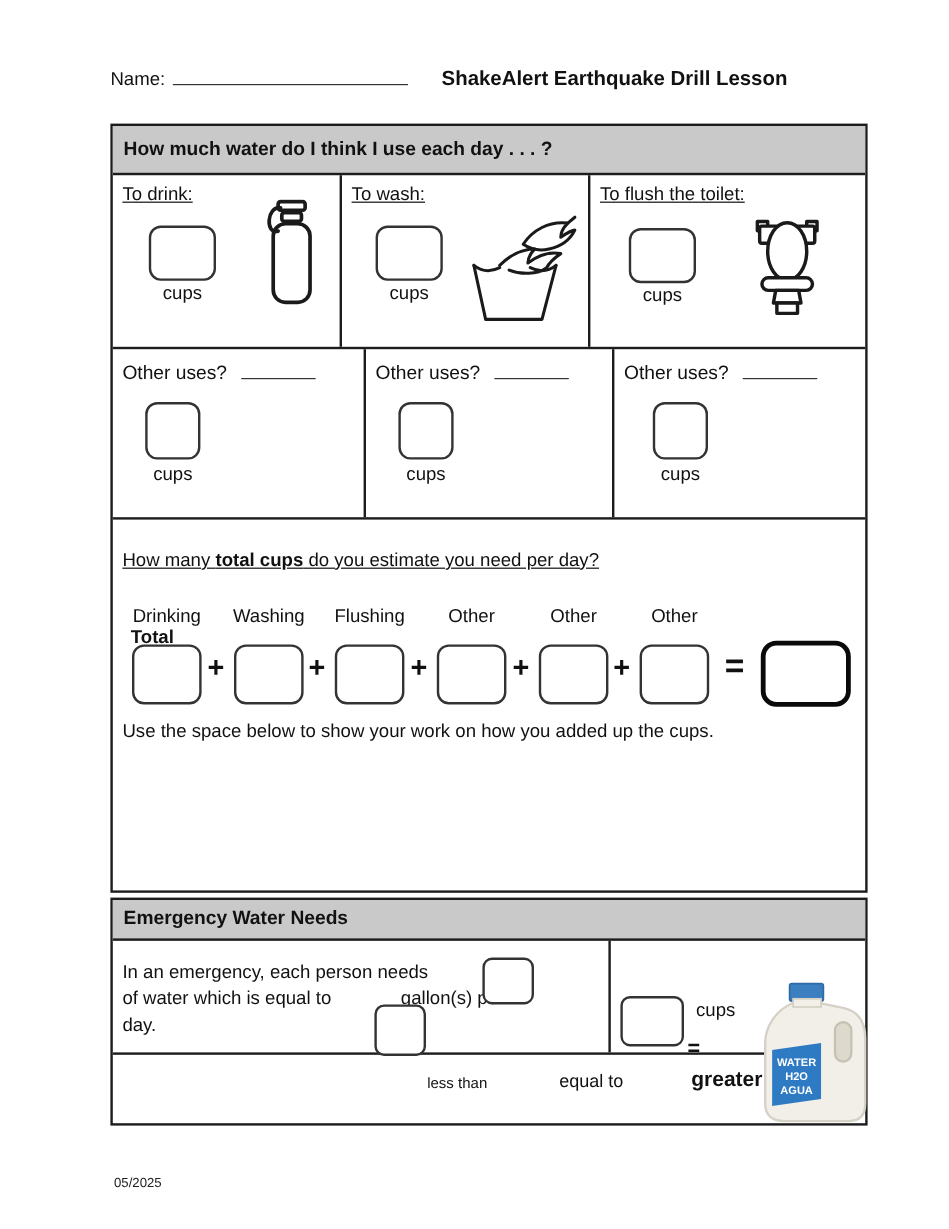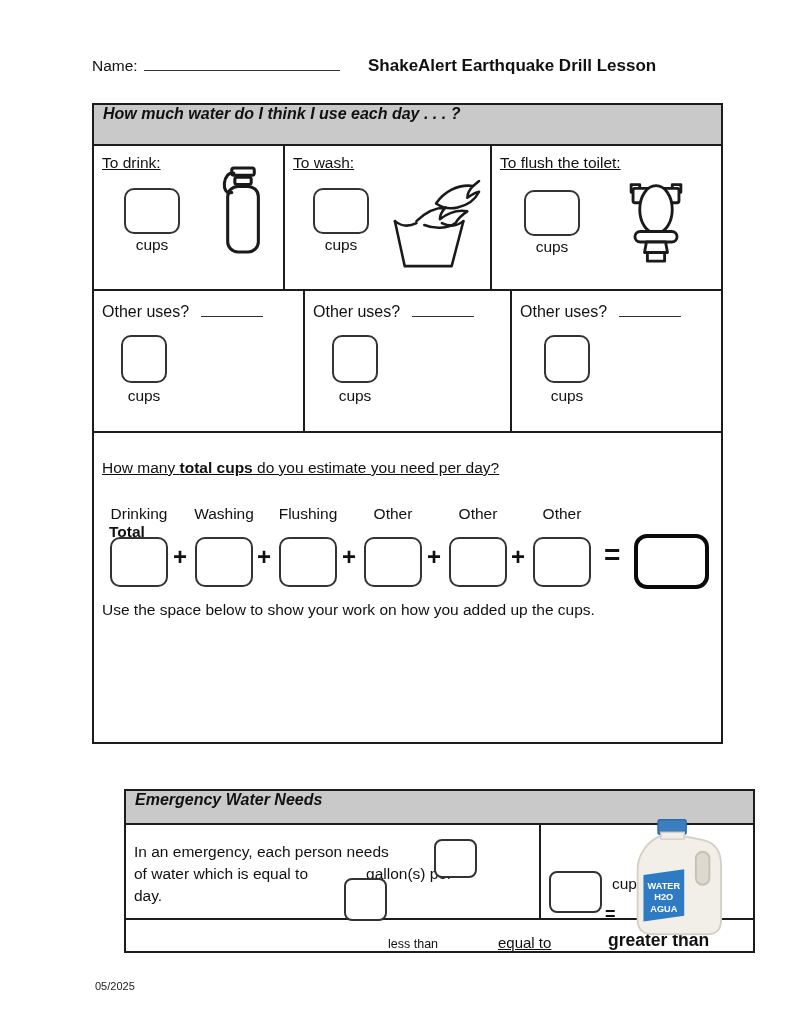--- a/index.html
+++ b/index.html
@@ -6,21 +6,21 @@
   .page{position:relative;width:791px;height:1024px;background:#fff;overflow:hidden;
         font-family:"Liberation Sans","DejaVu Sans",sans-serif;color:#111;}
   .ab{position:absolute;}
   
   .name-row{left:92px;top:57px;font-size:15.5px;}
   .name-blank{display:inline-block;width:196px;height:13px;border-bottom:1.5px solid #333;margin-left:6px;}
   .page-title{left:368px;top:56px;font-size:17px;font-weight:bold;white-space:nowrap;}
   
   .tbl{box-sizing:border-box;border:2px solid #1c1c1c;background:#fff;}
   .bar{box-sizing:border-box;background:#c9c9c9;border-bottom:2px solid #1c1c1c;
-       display:flex;padding-left:9px;font-weight:bold;font-size:16px;font-style:italic;}
+       display:flex;align-items:center;padding-left:9px;font-weight:bold;font-size:16px;}
   .trow{display:flex;box-sizing:border-box;}
   .cell{position:relative;box-sizing:border-box;}
   .bR{border-right:2px solid #1c1c1c;}
   .bB{border-bottom:2px solid #1c1c1c;}
   .cell-label{position:absolute;left:8px;top:8px;font-size:15.5px;text-decoration:underline;white-space:nowrap;}
   .plain-label{position:absolute;left:8px;top:12px;font-size:16px;white-space:nowrap;}
   .blankline{display:inline-block;width:62px;height:12px;border-bottom:1.5px solid #333;margin-left:12px;}
   .abox{position:absolute;box-sizing:border-box;border:2px solid #333;border-radius:10px;background:#fff;z-index:2;}
   .cups{position:absolute;font-size:15.5px;text-align:center;}
   
@@ -34,21 +34,21 @@
   .showwork{position:absolute;left:8px;top:168px;font-size:15.5px;white-space:nowrap;}
   .workspace{position:absolute;left:2px;top:192px;right:2px;bottom:2px;}
   
   .em-text{position:absolute;left:8px;top:50px;font-size:15.5px;line-height:22px;z-index:1;}
   .gapA{display:inline-block;width:52px;}
   .gapB{display:inline-block;width:58px;}
   .em-cups{position:absolute;left:486px;top:84px;font-size:15.5px;z-index:1;}
   .em-equals{position:absolute;left:479px;top:113px;font-size:18px;font-weight:bold;z-index:5;}
   .opt-row-label{position:absolute;left:8px;top:13px;font-size:15.5px;white-space:nowrap;}
   .opt1{position:absolute;left:262px;top:17px;font-size:12.5px;white-space:nowrap;}
-  .opt2{position:absolute;left:372px;top:14px;font-size:15px;white-space:nowrap;text-decoration:underline;}
+  .opt2{position:absolute;left:372px;top:14px;font-size:15px;white-space:nowrap;}
   .opt3{position:absolute;left:482px;top:10px;font-size:17.5px;font-weight:bold;white-space:nowrap;}
   .footer-date{left:95px;top:980px;font-size:11px;color:#222;}
   svg text{font-family:"Liberation Sans","DejaVu Sans",sans-serif;}
 </style>
 </head>
 <body>
 
 <div class="page">
 
   <div class="ab name-row">
@@ -152,21 +152,21 @@
       <span class="plus" style="left:417px;">+</span>
       <div class="abox" style="left:439px;top:104px;width:58px;height:50px;"></div>
       <span class="equals">=</span>
       <div class="total-box"></div>
 
       <div class="showwork">Use the space below to show your work on how you added up the cups.</div>
       <div class="workspace"></div>
     </div>
   </div>
 
-  <div class="ab tbl" style="left:92px;top:789px;width:631px;height:164px;margin-left:32px;">
+  <div class="ab tbl" style="left:92px;top:748px;width:631px;height:190px;">
     <div class="bar" style="height:34px;">
       <span>Emergency Water Needs</span>
     </div>
 
     <div class="trow bB" style="height:95px;">
       <div class="cell bR" style="width:415px;"></div>
       <div class="cell" style="flex:1;"></div>
     </div>
 
     <div class="cell" style="height:45px;width:100%;">

